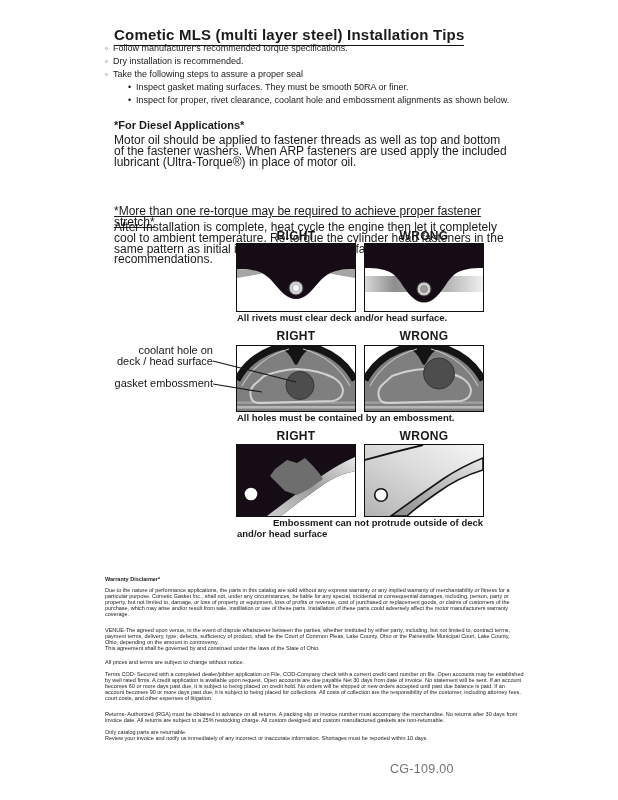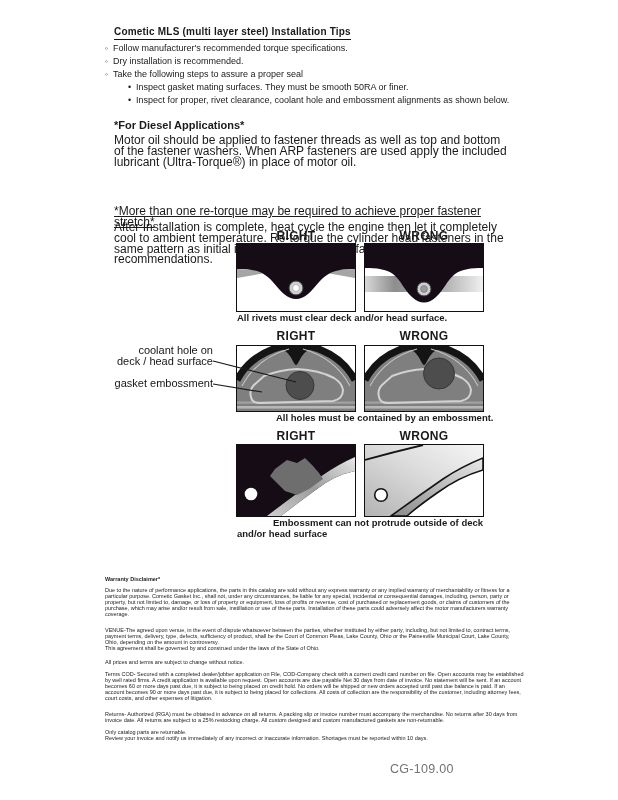--- a/index.html
+++ b/index.html
@@ -2,21 +2,21 @@
 <html><head>
 <meta charset="utf-8">
 <style>
   html,body { margin:0; padding:0; background:#ffffff; }
   .page {
     position:relative; width:618px; height:800px; background:#ffffff;
     font-family:"Liberation Sans", sans-serif; color:#1a1a1a; overflow:hidden;
   }
   .title {
     position:absolute; left:114px; top:26px;
-    font-size:10px; font-weight:bold; letter-spacing:.2px;
+    font-size:15px; font-weight:bold; letter-spacing:.2px;
     border-bottom:1.6px solid #111; padding-bottom:2px; white-space:nowrap;
   }
   .bullets { position:absolute; left:105px; top:42px; font-size:9px; line-height:13px; }
   .b-row { display:flex; }
   .b-row .glyph { width:8px; font-size:8px; }
   .sub { margin-left:23px; }
   .sub .glyph { font-size:9px; }
   .diesel-head { position:absolute; left:114px; top:119px; font-size:11px; font-weight:bold; }
   .para { position:absolute; left:114px; width:396px; font-size:12px; line-height:10.8px; }
   .p1 { top:135px; } .p2 { top:180px;margin-top:42px; } .note { top:206px;text-decoration:underline; }
@@ -148,21 +148,21 @@
       <path d="M14,51 Q12,44 17,39 L27,30 Q42,24 60,23 Q82,24 97,32 Q105,37 106,44 Q106,53 96,55 L23,57 Q15,57 14,51 Z" stroke="#d2d2d2" stroke-width="2" fill="none"></path>
       <circle cx="74" cy="27.5" r="15.5" fill="#4d4d4d" stroke="#383838" stroke-width="1"></circle>
     </svg>
   </div>
 
   <svg class="overlay" width="260" height="70" viewBox="0 0 260 70">
     <line x1="103" y1="21" x2="186" y2="42" stroke="#1c1c1c" stroke-width="1.2"></line>
     <line x1="103" y1="44" x2="152" y2="52" stroke="#1c1c1c" stroke-width="1.2"></line>
   </svg>
 
-  <div class="cap" style="top:412px;margin-left:39px;">All holes must be contained by an embossment.</div>
+  <div class="cap" style="top:412px;">All holes must be contained by an embossment.</div>
 
   <div class="rw-label" style="left:237px; top:429px;">RIGHT</div>
   <div class="rw-label" style="left:365px; top:429px;">WRONG</div>
 
   <div class="panel" style="left:236px; top:444px; height:71px;">
     <svg width="118" height="71" viewBox="0 0 118 71">
       <defs>
         <linearGradient id="deck3r" x1="0" y1="1" x2="1" y2="0">
           <stop offset="0" stop-color="#cfcfcf"></stop>
             <stop offset="0.5" stop-color="#9c9c9c"></stop>

